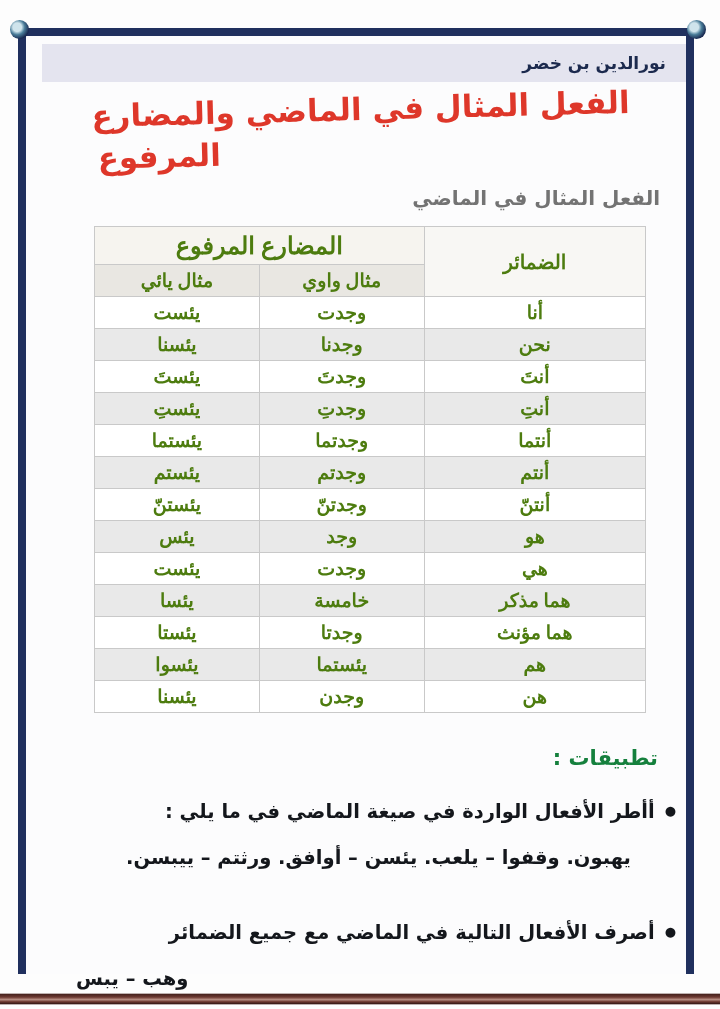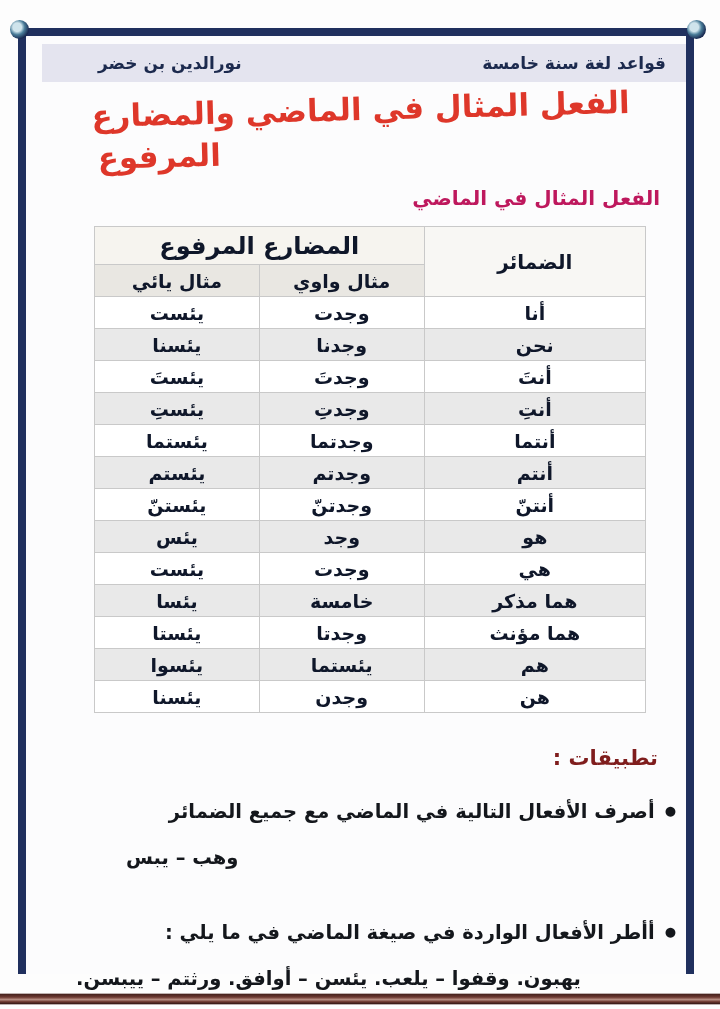--- a/index.html
+++ b/index.html
@@ -42,42 +42,43 @@
     color:#de372a; font-size:31px; font-weight:bold;
     direction:rtl; line-height:42px;
     transform:rotate(-1.5deg);
   }
   .title .t1 { text-align:center; }
   .title .t2 { text-align:left; padding-left:16px; }
 
   
   .section-heading {
     position:absolute; right:26px; top:150px;
-    color:#be185d; font-size:20px; font-weight:bold; direction:rtl;
+    color:#737373; font-size:20px; font-weight:bold; direction:rtl;
   }
 
   
   table.conj {
     position:absolute; left:68px; top:190px; width:552px;
     border-collapse:collapse; table-layout:fixed;
-    text-align:center; font-size:19px; font-weight:bold; color:#0f172a;
+    text-align:center; font-size:19px; font-weight:bold; color:#4d7c0f;
     background:#ffffff;
+    font-family:Liberation Serif, serif;
   }
   table.conj th, table.conj td { border:1px solid #c9c9c9; padding:0; }
   th.pronouns-h { width:40%; background:#f8f7f4; font-size:20px; }
   th.group-h    { height:37px; background:#f6f4ef; font-size:24px; }
   th.sub-h      { height:31px; width:30%; background:#e9e7e2; }
   table.conj td { height:31px;text-align:center; }
   table.conj tbody tr:nth-child(even) { background:#e9e9e9; }
   table.conj tbody tr:nth-child(odd)  { background:#ffffff; }
 
   
   .apps-heading {
     position:absolute; right:28px; top:710px;
-    color:#7f1d1d; font-size:21px; font-weight:bold; direction:rtl;
+    color:#15803d; font-size:21px; font-weight:bold; direction:rtl;
   }
   .exercises {
     position:absolute; left:22px; top:758px; width:628px;
     direction:rtl; font-size:19.5px; font-weight:bold; color:#14171c;
   }
   .exercise { margin-bottom:40px; }
   .ex-line1 { text-align:right; line-height:34px; }
   .ex-cont  { text-align:left; line-height:34px; margin-top:12px; }
   .exercise:first-child .ex-cont { padding-left:78px; }
   .exercise:last-child  .ex-cont { padding-left:28px; }
@@ -94,21 +95,20 @@
 <body>
 
 <div class="page">
 
   <div class="eyelet left"></div>
   <div class="eyelet right"></div>
 
   <div class="frame">
 
     <div class="strip">
-      <span>قواعد لغة سنة خامسة</span>
       <span>نورالدين بن خضر</span>
     </div>
 
     <div class="title">
       <div class="t1">الفعل المثال في الماضي والمضارع</div>
       <div class="t2">المرفوع</div>
     </div>
 
     <div class="section-heading">الفعل المثال في الماضي</div>
 
@@ -190,28 +190,28 @@
             <td>يئسنا</td>
           </tr>
         </tbody>
     </table>
 
     <div class="apps-heading">تطبيقات :</div>
 
     <div class="exercises">
       <div class="exercise">
         <div class="ex-line1">
+          <span class="bullet">●</span><span>أأطر الأفعال الواردة في صيغة الماضي في ما يلي :</span>
+        </div>
+        <div class="ex-cont">يهبون. وقفوا – يلعب. يئسن – أوافق. ورثتم – ييبسن.</div>
+      </div>
+      <div class="exercise">
+        <div class="ex-line1">
           <span class="bullet">●</span><span>أصرف الأفعال التالية في الماضي مع جميع الضمائر</span>
         </div>
         <div class="ex-cont">وهب – يبس</div>
       </div>
-      <div class="exercise">
-        <div class="ex-line1">
-          <span class="bullet">●</span><span>أأطر الأفعال الواردة في صيغة الماضي في ما يلي :</span>
-        </div>
-        <div class="ex-cont">يهبون. وقفوا – يلعب. يئسن – أوافق. ورثتم – ييبسن.</div>
-      </div>
     </div>
 
   </div>
 
   <div class="bottom-bar"></div>
 </div>
 
 </body></html>

